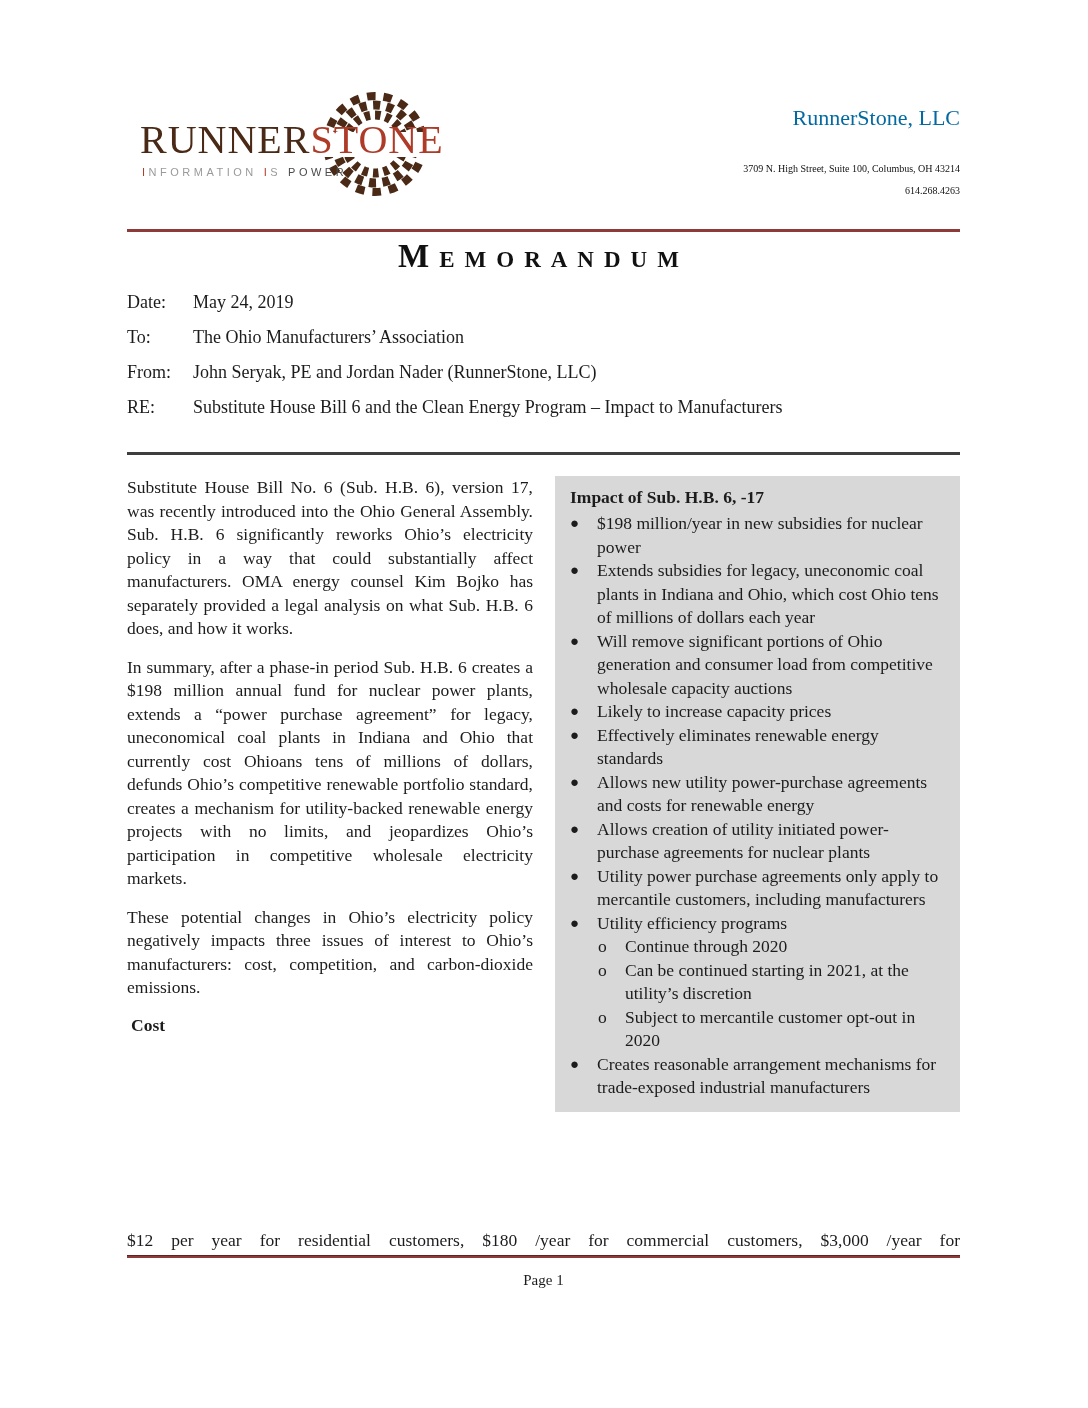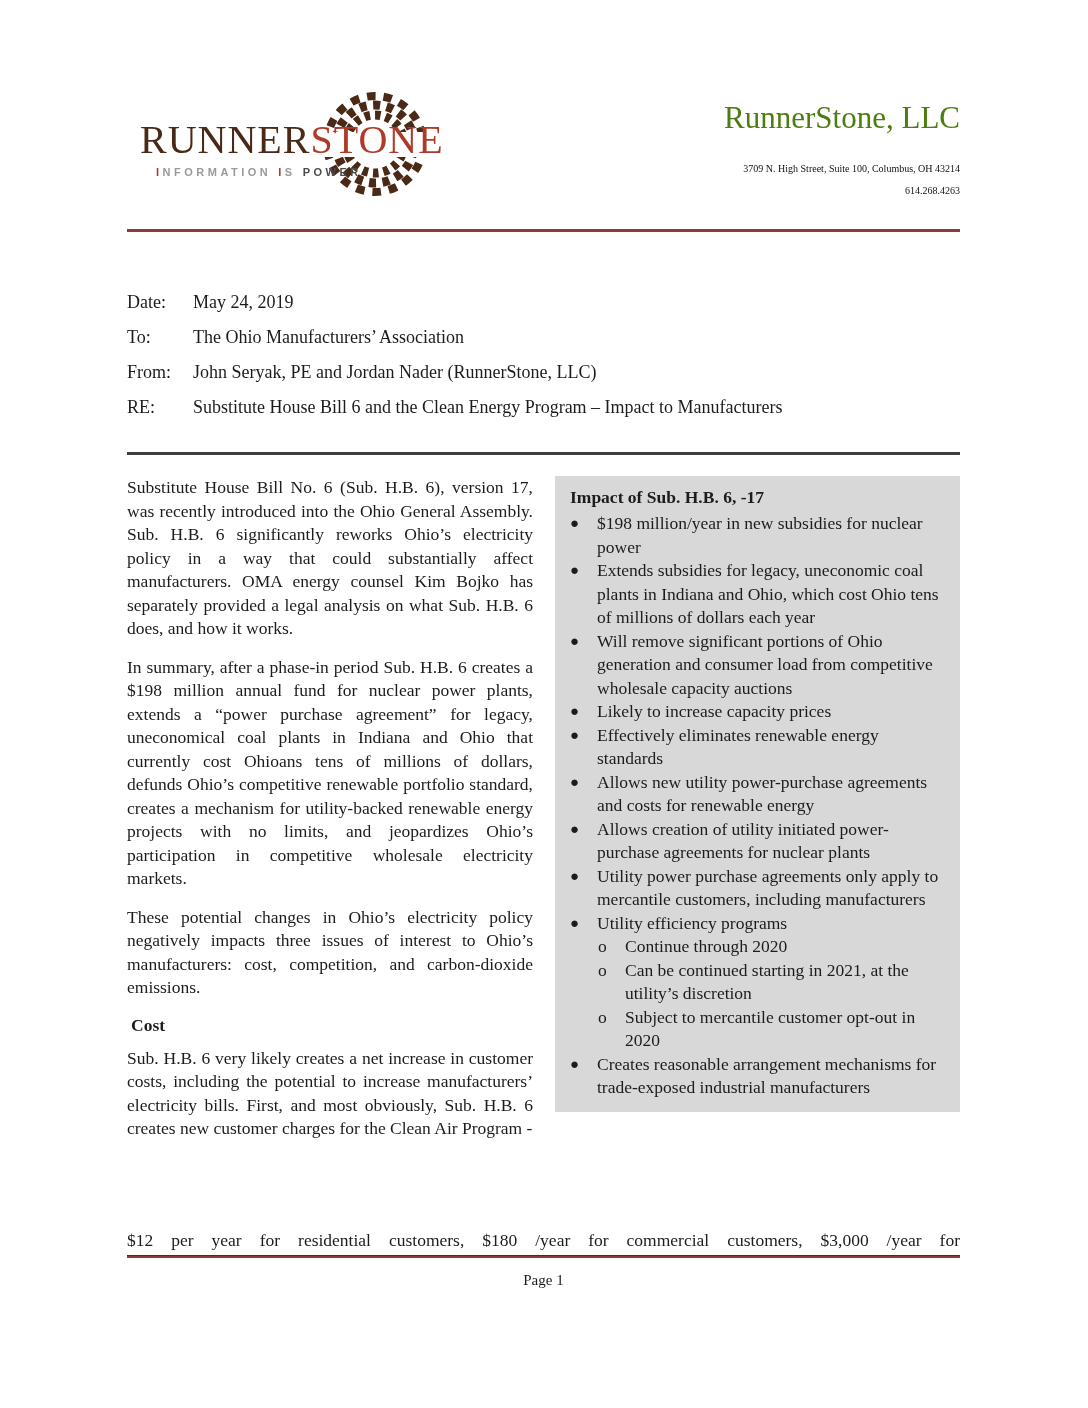--- a/index.html
+++ b/index.html
@@ -14,28 +14,28 @@
     color: #1c1c1c;
     overflow: hidden;
   }
 
   
   .logo-block { position: absolute; left: 140px; top: 88px; width: 292px; height: 114px; }
   .logo-burst { position: absolute; left: 182px; top: 0; z-index: 1; }
   .logo-word  { position: absolute; left: 0; top: 32px; z-index: 2; font-size: 40px; line-height: 40px; letter-spacing: 1px; white-space: nowrap; }
   .logo-word .runner { color: #4a2a16; }
   .logo-word .stone  { color: #ae3a28; }
-  .logo-tagline { position: absolute; left: 16px; top: 78px; z-index: 2;
-    font-family: "Liberation Sans", sans-serif; font-size: 11px; font-weight: bold;
+  .logo-tagline { position: absolute; left: 2px; top: 78px; z-index: 2;
+    font-family: "Liberation Sans", sans-serif; font-size: 11px; font-weight: normal;
     letter-spacing: 3.5px; white-space: nowrap; }
   .logo-tagline .tl-bar  { color: #ae3a28; }
   .logo-tagline .tl-gray { color: #9a9a9a; margin-right: 7px; }
   .logo-tagline .tl-dark { color: #4b4b4b; }
 
-  .company-name { position: absolute; right: 128px; top: 100px; font-size: 31px; line-height: 36px; text-align: left; color: #4d7c0f; }
+  .company-name { position: absolute; right: 128px; top: 100px; font-size: 22px; line-height: 36px; text-align: left; color: #0369a1; }
   .company-address { position: absolute; right: 128px; top: 158px; font-size: 10px; line-height: 22px; text-align: right; color: #111; }
 
   
   .rule { position: absolute; left: 127px; width: 833px; }
   .rule-top    { top: 229px; height: 3px; background: #8e3a38; }
   .rule-mid    { top: 452px; height: 3px; background: #3f3e3e; }
   .rule-footer { top: 1255px; height: 3px; background: #8e3a38; border-top: 1px solid #5f2422; }
 
   
   .memo-title {
@@ -94,20 +94,21 @@
   </div>
 
   <div class="company-name">RunnerStone, LLC</div>
   <div class="company-address">
     <div>3709 N. High Street, Suite 100, Columbus, OH 43214</div>
     <div>614.268.4263</div>
   </div>
 
   <div class="rule rule-top"></div>
 
+  <div class="memo-title">Memorandum</div>
 
   <div class="memo-fields">
     <div class="memo-field">
       <span class="flabel">Date:</span>
       <span class="fvalue">May 24, 2019</span>
     </div>
     <div class="memo-field">
       <span class="flabel">To:</span>
       <span class="fvalue">The Ohio Manufacturers’ Association</span>
     </div>
@@ -122,21 +123,20 @@
   </div>
 
   <div class="rule rule-mid"></div>
 
   <div class="content">
     <div class="left-col">
       <p>Substitute House Bill No. 6 (Sub. H.B. 6), version 17, was recently introduced into the Ohio General Assembly. Sub. H.B. 6 significantly reworks Ohio’s electricity policy in a way that could substantially affect manufacturers. OMA energy counsel Kim Bojko has separately provided a legal analysis on what Sub. H.B. 6 does, and how it works.</p>
       <p>In summary, after a phase-in period Sub. H.B. 6 creates a $198 million annual fund for nuclear power plants, extends a “power purchase agreement” for legacy, uneconomical coal plants in Indiana and Ohio that currently cost Ohioans tens of millions of dollars, defunds Ohio’s competitive renewable portfolio standard, creates a mechanism for utility-backed renewable energy projects with no limits, and jeopardizes Ohio’s participation in competitive wholesale electricity markets.</p>
       <p>These potential changes in Ohio’s electricity policy negatively impacts three issues of interest to Ohio’s manufacturers: cost, competition, and carbon-dioxide emissions.</p>
       <div class="cost-heading">Cost</div>
-      <p>Sub. H.B. 6 very likely creates a net increase in customer costs, including the potential to increase manufacturers’ electricity bills. First, and most obviously, Sub. H.B. 6 creates new customer charges for the Clean Air Program -</p>
     </div>
 
     <div class="sidebar">
       <div class="sidebar-title">Impact of Sub. H.B. 6, -17</div>
 
       <div class="bullet-item">
         <span class="bmark">●</span>
         <span class="btext">$198 million/year in new subsidies for nuclear power</span>
       </div>
       <div class="bullet-item">

